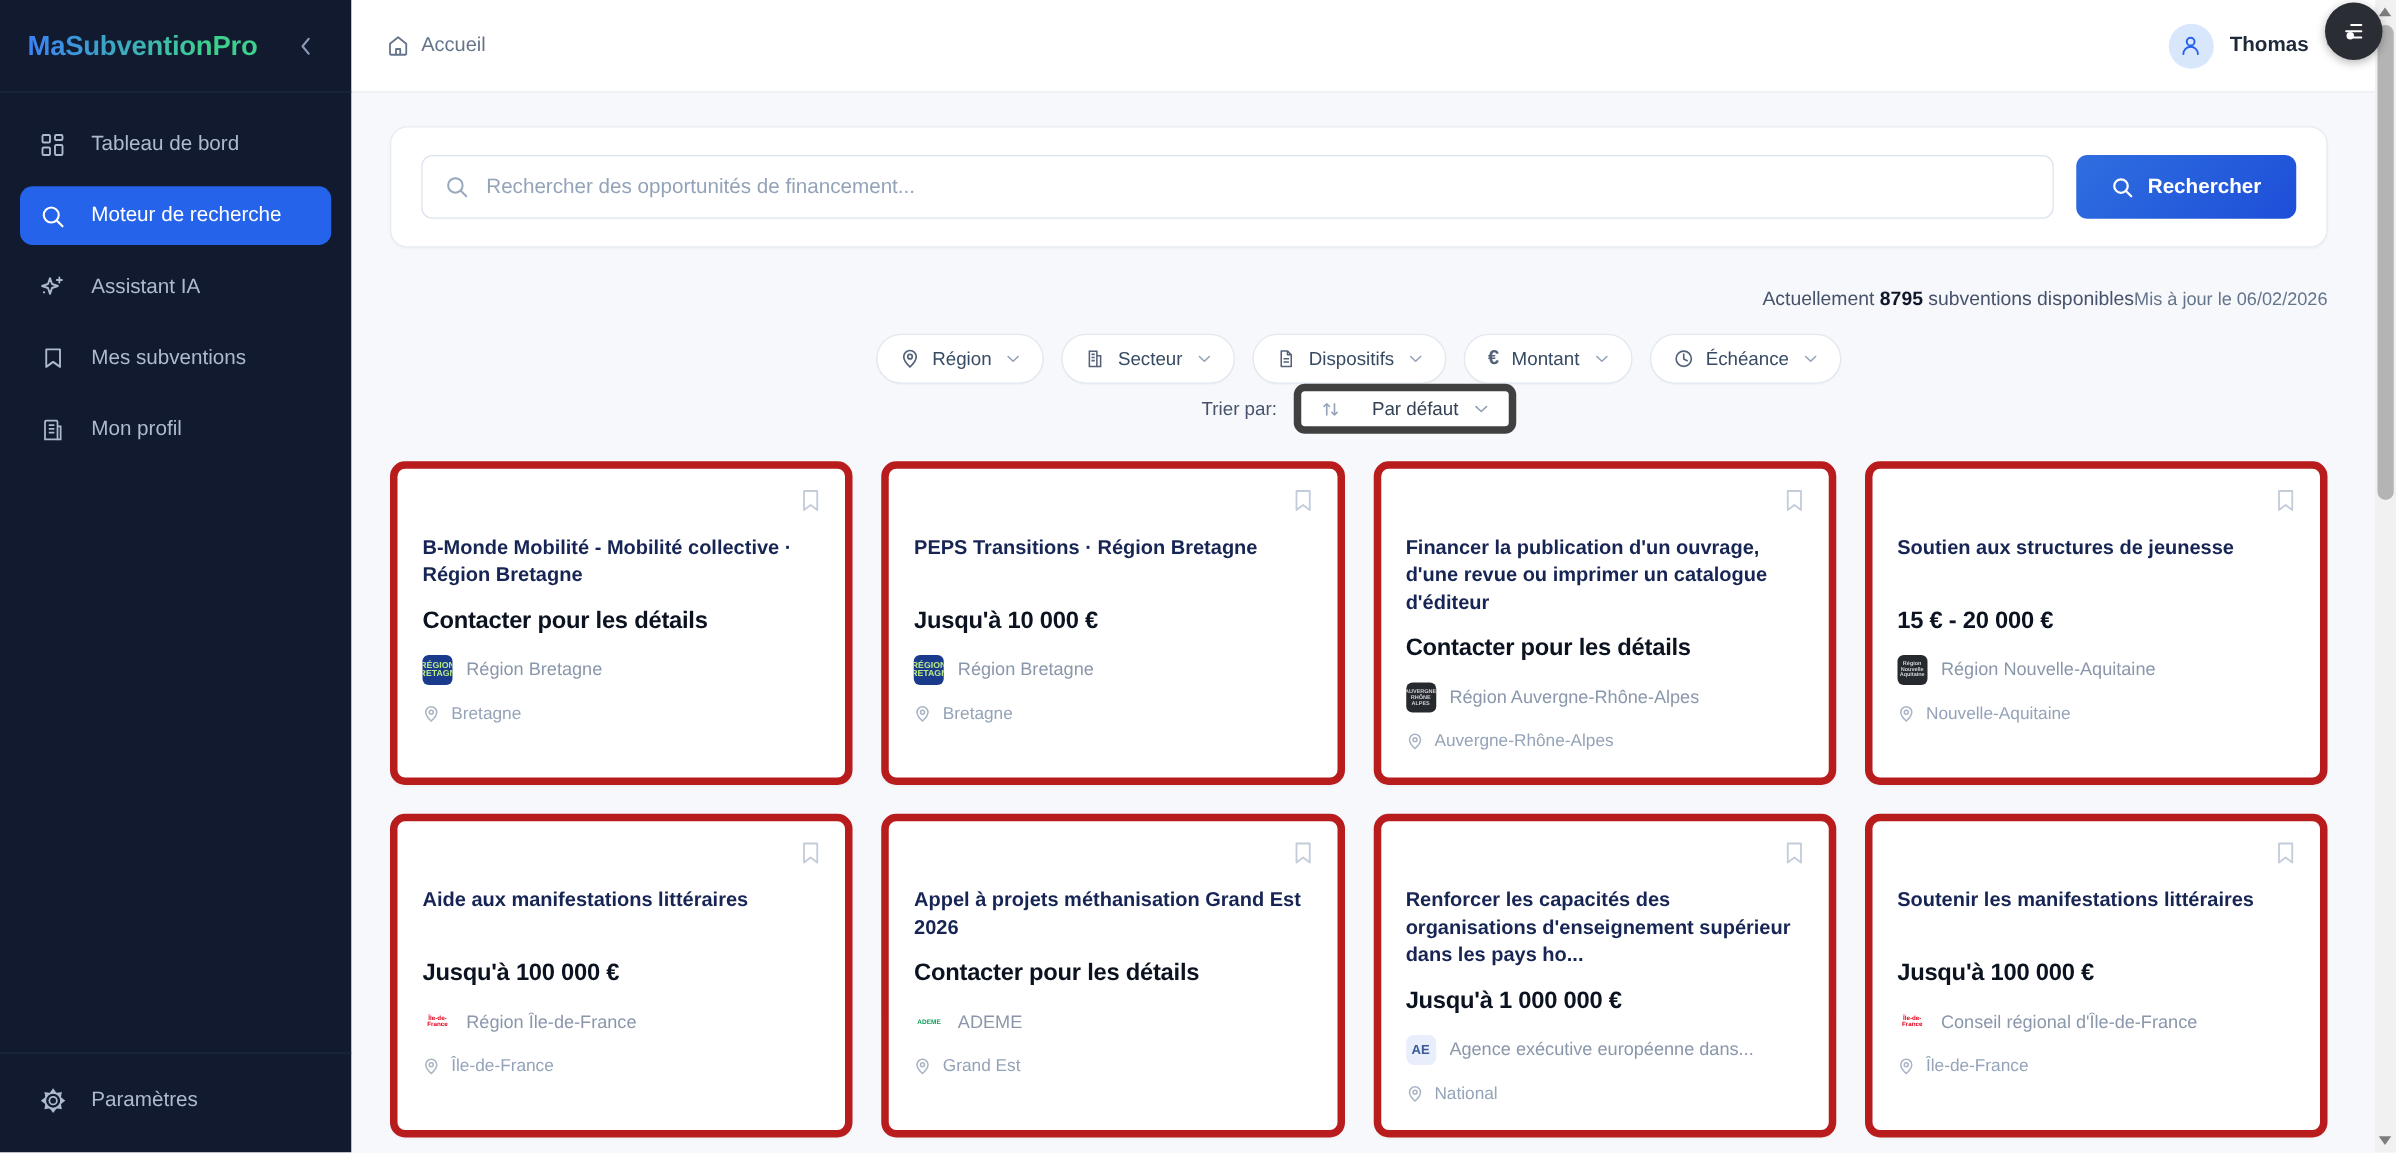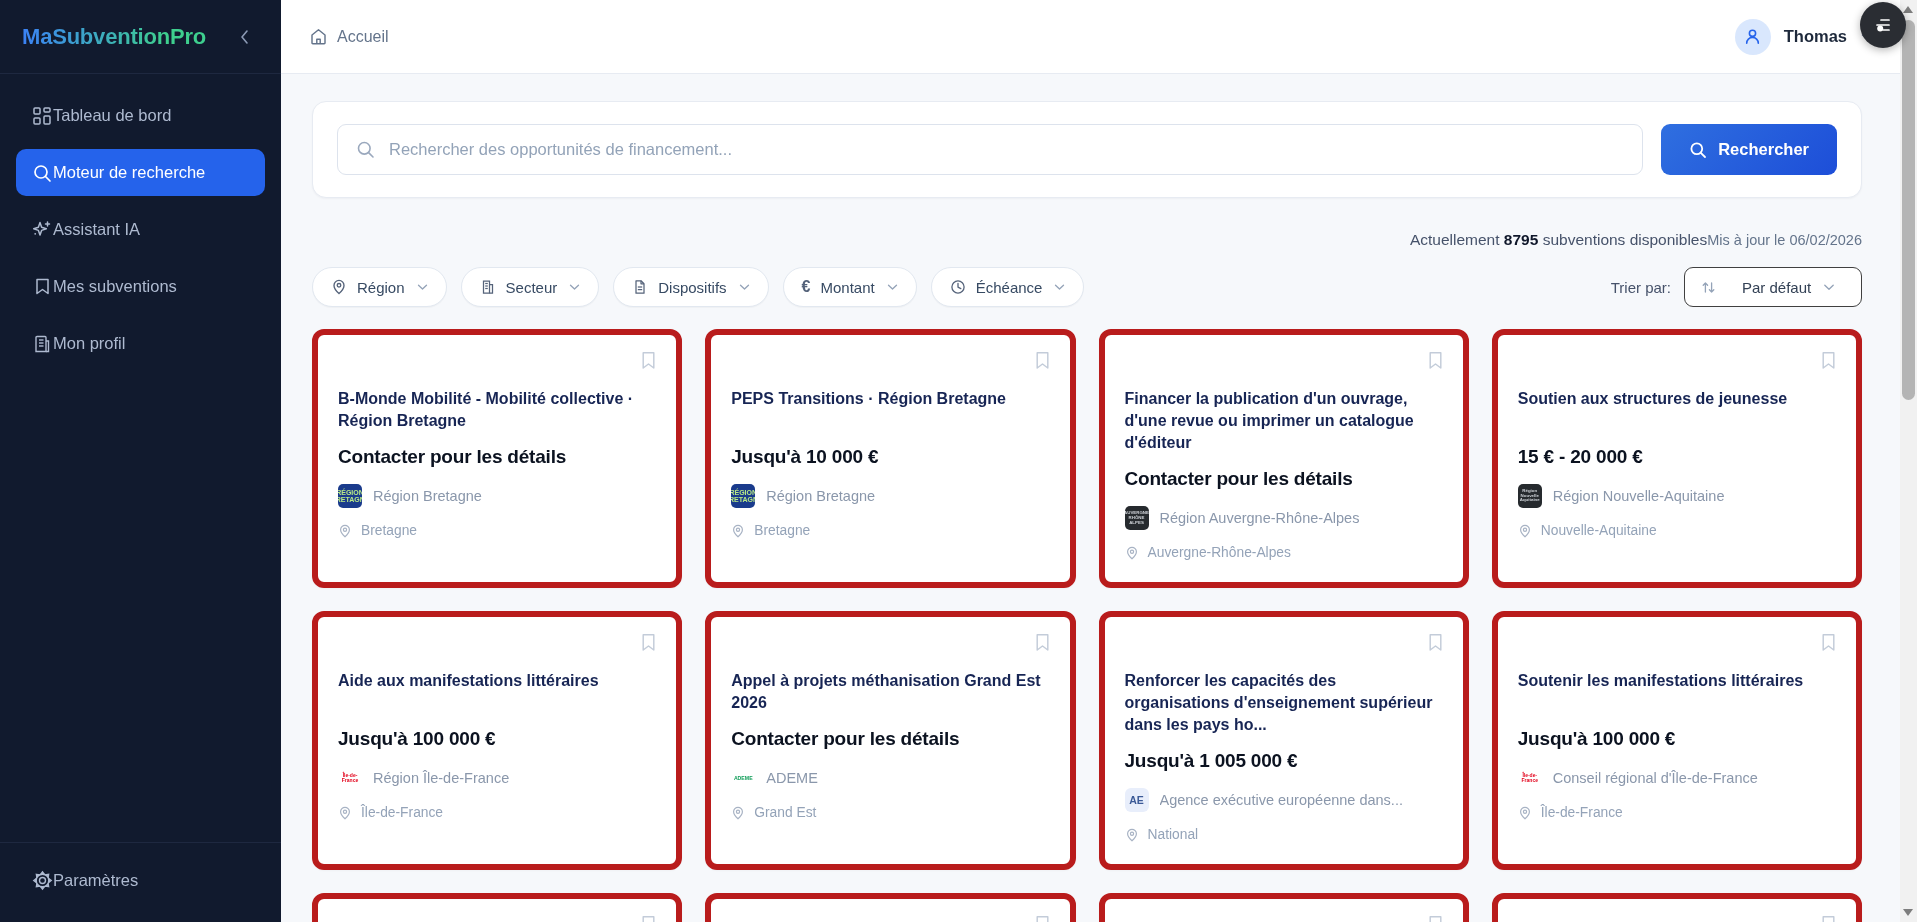--- a/index.html
+++ b/index.html
@@ -29,21 +29,21 @@
     background: linear-gradient(90deg,#3b82f6 0%,#3ecf8e 78%);
     -webkit-background-clip: text; background-clip: text;
     -webkit-text-fill-color: transparent; color: #3ecf8e;
   }
   .collapse-btn {
     color: #8c9ab5; font-size: 19px; line-height: 1;
     background: none; border: none; cursor: pointer; padding: 4px 6px;
   }
   .sb-nav { padding: 18px 16px 0 16px; flex: 1; }
   .sb-item {
-    display: flex; align-items: center; gap: 0;
+    display: flex; align-items: center; gap: 20px;
     height: 47px; padding: 0 15px; margin-bottom: 10px;
     border-radius: 10px; cursor: pointer;
     color: #aebad0; font-size: 16.5px; white-space: nowrap;
   }
   .sb-item.active { background: #2563eb; color: #ffffff; }
   .sb-item .ic { width: 22px; height: 22px; display:flex; align-items:center; justify-content:center; flex:0 0 22px; }
   .sb-foot {
     border-top: 1px solid #1e2840; padding: 14px 16px 18px 16px;
   }
   .sb-foot .sb-item { margin-bottom: 0; }
@@ -103,38 +103,38 @@
     display: flex; align-items: center; justify-content: flex-end;
     margin-top: 33px; max-width: 1550px;
   }
   .stats-text { font-size: 15.5px; color: #46526a; }
   .stats-text b { color: #0f172a; font-weight: bold; }
   .updated { font-size: 14.5px; color: #64748b; }
 
   
   .filter-row {
     display: flex; align-items: center; justify-content: space-between;
-    margin-top: 18px; max-width: 1550px;
+    margin-top: 18px; max-width: 1550px; flex-direction: column;
   }
   .filters { display: flex; gap: 14px; }
   .pill {
     height: 40px; padding: 0 18px; background: #fff;
     border: 1px solid #e2e8f0; border-radius: 21px;
     display: flex; align-items: center; gap: 10px;
     font-size: 15px; color: #374a63; cursor: pointer;
     box-shadow: 0 1px 1px rgba(16,24,40,.03);
   }
   .pill .cd { color: #94a3b8; font-size: 11px; margin-left: 2px; }
   .sort-wrap { display: flex; align-items: center; gap: 13px; }
   .sort-label { font-size: 15px; color: #46526a; }
   .sort-box {
-    height: 40px; min-width: 178px; background: #fff; border: 1px solid #404040;
+    height: 40px; min-width: 178px; background: #fff; border: 6px solid #404040;
     border-radius: 9px; display: flex; align-items: center; gap: 12px;
     padding: 0 16px; font-size: 15px; color: #334155; cursor: pointer;
-    justify-content: flex-start;
+    justify-content: flex-end;
   }
   .sort-box .inner { display: flex; align-items: center; gap: 26px; }
 
   
   .grid {
     display: grid; grid-template-columns: repeat(4, 1fr); gap: 23px;
     margin-top: 22px; max-width: 1550px;
   }
   .card {
     background: #fff; border: 6px solid #b91c1c; border-radius: 12px;
@@ -571,21 +571,21 @@
           </div>
         </article>
 
         <article class="card">
           <span class="bookmark">
             <svg width="17" height="19" viewBox="0 0 17 19" fill="none" stroke="#c3ccd9" stroke-width="1.45" stroke-linejoin="round">
                 <path d="M3.2 1.8 h10.6 v15.2 l-5.3-4 l-5.3 4 Z"></path>
               </svg>
           </span>
           <h3 class="card-title">Renforcer les capacités des organisations d'enseignement supérieur dans les pays ho...</h3>
-          <div class="card-amount">Jusqu'à 1 005 000 €</div>
+          <div class="card-amount">Jusqu'à 1 000 000 €</div>
           <div class="card-org">
             <span class="org-logo initials">AE</span>
             <span class="org-name">Agence exécutive européenne dans...</span>
           </div>
           <div class="card-loc">
             <span>
               <svg width="14" height="14" viewBox="0 0 14 14" fill="none" stroke="#a8b3c4" stroke-width="1.2">
                   <path d="M7 12.8 C7 12.8 11.4 8.9 11.4 5.8 A4.4 4.4 0 0 0 2.6 5.8 C2.6 8.9 7 12.8 7 12.8 Z"></path>
                   <circle cx="7" cy="5.7" r="1.6"></circle>
                 </svg>

